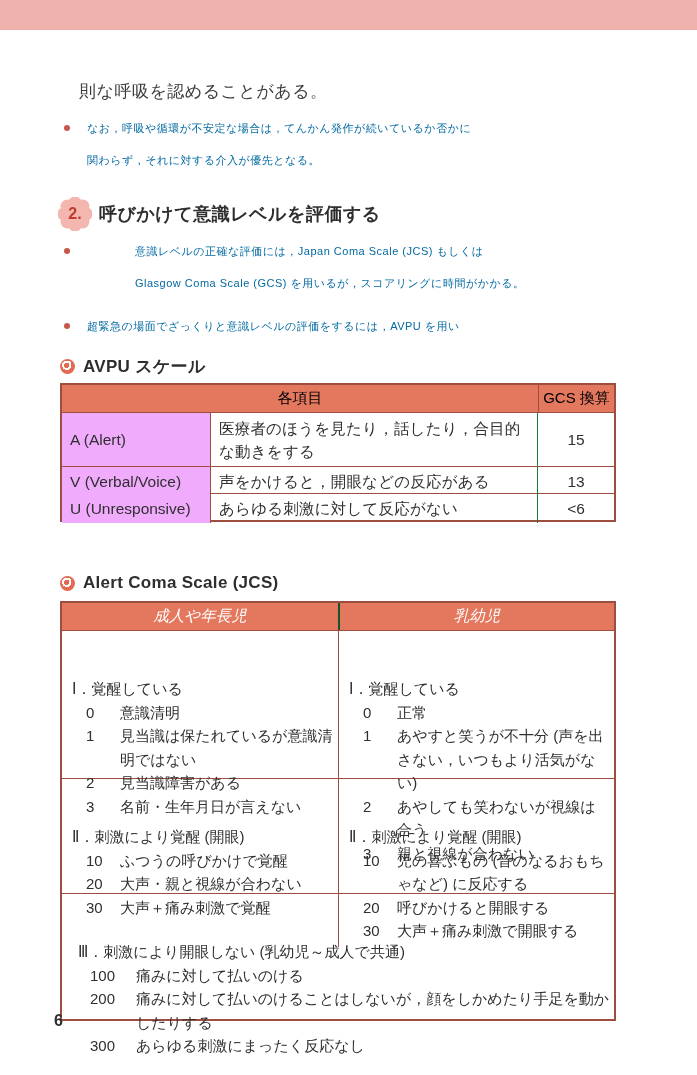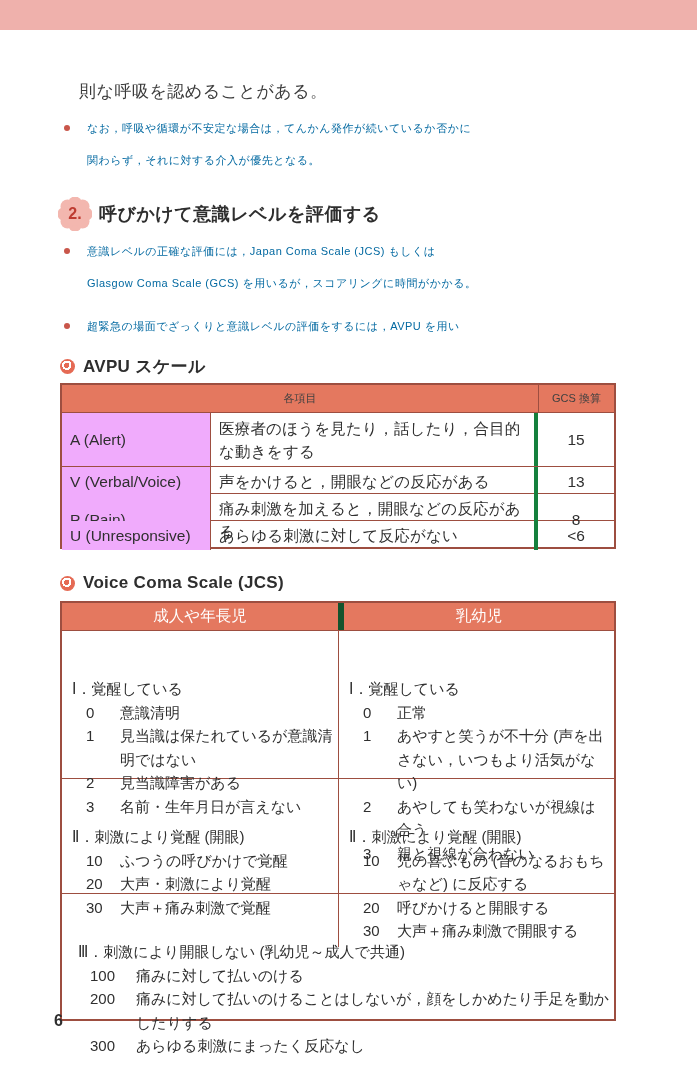--- a/index.html
+++ b/index.html
@@ -25,36 +25,36 @@
 
   
   .sub-head{position:absolute;left:60px;display:flex;align-items:center;}
   .donut{width:15px;height:15px;border-radius:50%;margin-right:8px;
     background:radial-gradient(circle at 45% 42%, #e56a54 0 2.6px, #ffffff 2.6px 4.7px, #e56a54 4.7px 100%);}
   .sub-title{font-size:17px;font-weight:bold;color:#2e2e2e;letter-spacing:0.3px;}
 
   
   .avpu{position:absolute;left:60px;top:383px;width:552px;border:2px solid #9d4e40;background:#fff;}
   .avpu .hrow{display:grid;grid-template-columns:148px 328px 76px;height:27px;background:#e4785f;}
-  .avpu .hcell{display:flex;align-items:center;justify-content:center;color:#404040;font-size:11px;}
+  .avpu .hcell{display:flex;align-items:center;justify-content:center;color:#000000;font-size:15px;}
   .avpu .hcell.span2{grid-column:1 / span 2;}
   .avpu .hcell.gcs{border-left:1px solid #9d4e40;}
   .avpu .row{display:grid;grid-template-columns:148px 328px 76px;border-top:1px solid #9d4e40;}
   .avpu .c-label{background:#f0abfc;display:flex;align-items:center;padding:2px 8px;font-size:15.5px;color:#2f2f2f;}
-  .avpu .c-desc{border-left:1px solid #9d4e40;border-right:4px solid #15803d;display:flex;align-items:center;
+  .avpu .c-desc{border-left:1px solid #9d4e40;border-right:1px solid #15803d;display:flex;align-items:center;
     padding:3px 8px;font-size:15.5px;line-height:23px;color:#2f2f2f;letter-spacing:0.2px;}
   .avpu .c-gcs{display:flex;align-items:center;justify-content:center;font-size:15.5px;color:#2f2f2f;}
   .avpu .row.tall{height:53px;}
   .avpu .row.short{height:26px;}
 
   
   .jcs{position:absolute;left:60px;top:601px;width:552px;border:2px solid #9d4e40;background:#fff;}
   .jcs .hrow{display:grid;grid-template-columns:276px 276px;height:27px;background:#e4785f;}
-  .jcs .hcell{display:flex;align-items:center;justify-content:center;color:#ffffff;font-size:15.5px;}
-  .jcs .hcell:last-child{border-left:6px solid #14532d;}
+  .jcs .hcell{display:flex;align-items:center;justify-content:center;color:#ffffff;font-size:15.5px;font-style:italic;}
+  .jcs .hcell:last-child{border-left:2px solid #14532d;}
   .jcs .brow{display:grid;grid-template-columns:276px 276px;border-top:1px solid #9d4e40;}
   .jcs .cell{padding:4px 4px 4px 6px;font-size:15px;line-height:23.5px;color:#2f2f2f;}
   .jcs .cell.rt{border-left:1px solid #9d4e40;}
   .jcs .brow.r1{height:147px;}
   .jcs .brow.r2{height:114px;}
   .jcs .frow{border-top:1px solid #9d4e40;height:117px;padding:4px 12px;font-size:15px;line-height:23.5px;color:#2f2f2f;}
   .jcs .stitle{padding-left:4px;margin-top:42px;}
   .jcs .line{display:flex;padding-left:18px;}
   .jcs .line .n{flex:0 0 34px;}
   .jcs .line .t{flex:1 1 auto;}
@@ -92,21 +92,21 @@
           <circle cx="9.5" cy="24.5" r="7"></circle>
           <circle cx="24.5" cy="24.5" r="7"></circle>
           <circle cx="17" cy="17" r="12"></circle>
         </g>
       </svg>
       <span class="num">2.</span>
     </span>
     <span class="sec-title">呼びかけて意識レベルを評価する</span>
   </div>
 
-  <div class="bullet" style="top:235px;">
+  <div class="bullet" style="top:235px;gap:48px;">
     <span class="dot"></span>
     <span class="btext">
       <span>意識レベルの正確な評価には，Japan Coma Scale (JCS) もしくは</span><br>
       <span>Glasgow Coma Scale (GCS) を用いるが，スコアリングに時間がかかる。</span>
     </span>
   </div>
 
   <div class="bullet" style="top:310px;">
     <span class="dot"></span>
     <span class="btext">
@@ -128,34 +128,29 @@
       <div class="c-label">A (Alert)</div>
       <div class="c-desc">医療者のほうを見たり，話したり，合目的な動きをする</div>
       <div class="c-gcs">15</div>
     </div>
     <div class="row short">
       <div class="c-label">V (Verbal/Voice)</div>
       <div class="c-desc">声をかけると，開眼などの反応がある</div>
       <div class="c-gcs">13</div>
     </div>
     <div class="row short">
-      <div class="c-label">P (Pain)</div>
-      <div class="c-desc">痛み刺激を加えると，開眼などの反応がある</div>
-      <div class="c-gcs">8</div>
-    </div>
-    <div class="row short">
       <div class="c-label">U (Unresponsive)</div>
       <div class="c-desc">あらゆる刺激に対して反応がない</div>
       <div class="c-gcs">&lt;6</div>
     </div>
   </div>
 
   <div class="sub-head" style="top:573px;">
     <span class="donut"></span>
-    <span class="sub-title">Voice Coma Scale (JCS)</span>
+    <span class="sub-title">Alert Coma Scale (JCS)</span>
   </div>
 
   <div class="jcs">
     <div class="hrow">
       <div class="hcell">成人や年長児</div>
       <div class="hcell">乳幼児</div>
     </div>
 
     <div class="brow r1">
       <div class="cell">
@@ -200,21 +195,21 @@
 
     <div class="brow r2">
       <div class="cell">
         <div class="stitle">Ⅱ．刺激により覚醒 (開眼)</div>
         <div class="line">
           <span class="n">10</span>
           <span class="t">ふつうの呼びかけで覚醒</span>
         </div>
         <div class="line">
           <span class="n">20</span>
-          <span class="t">大声・刺激により覚醒</span>
+          <span class="t">大声・親と視線が合わない</span>
         </div>
         <div class="line">
           <span class="n">30</span>
           <span class="t">大声＋痛み刺激で覚醒</span>
         </div>
       </div>
       <div class="cell rt">
         <div class="stitle">Ⅱ．刺激により覚醒 (開眼)</div>
         <div class="line">
           <span class="n">10</span>

